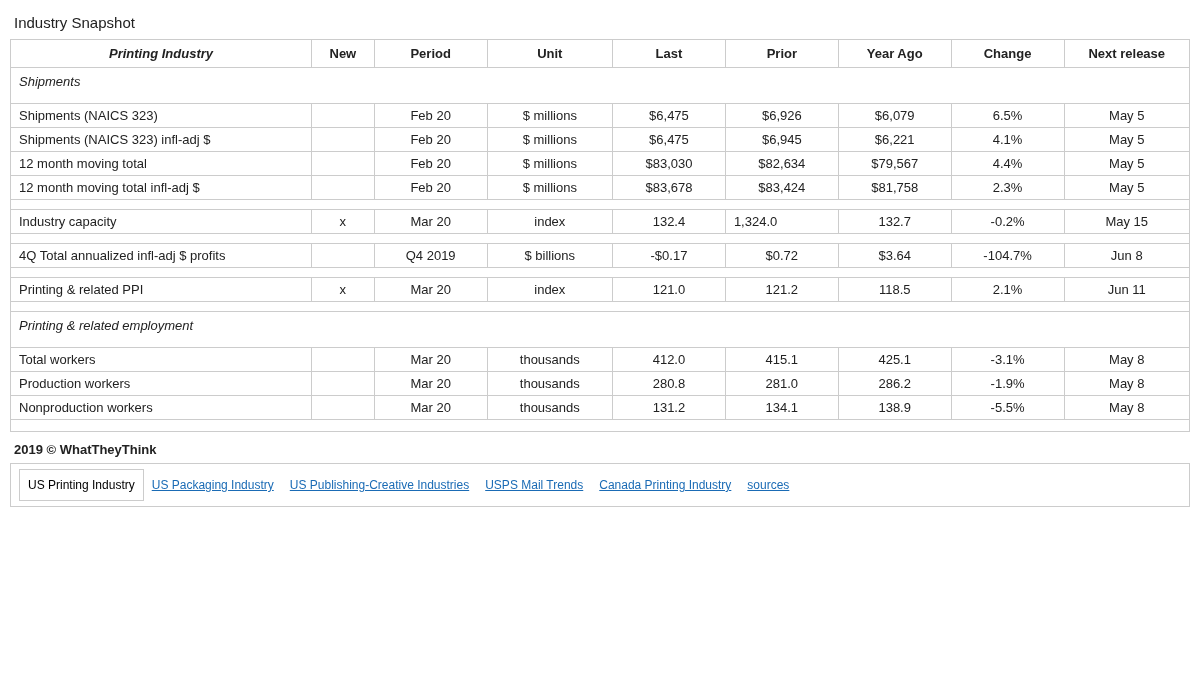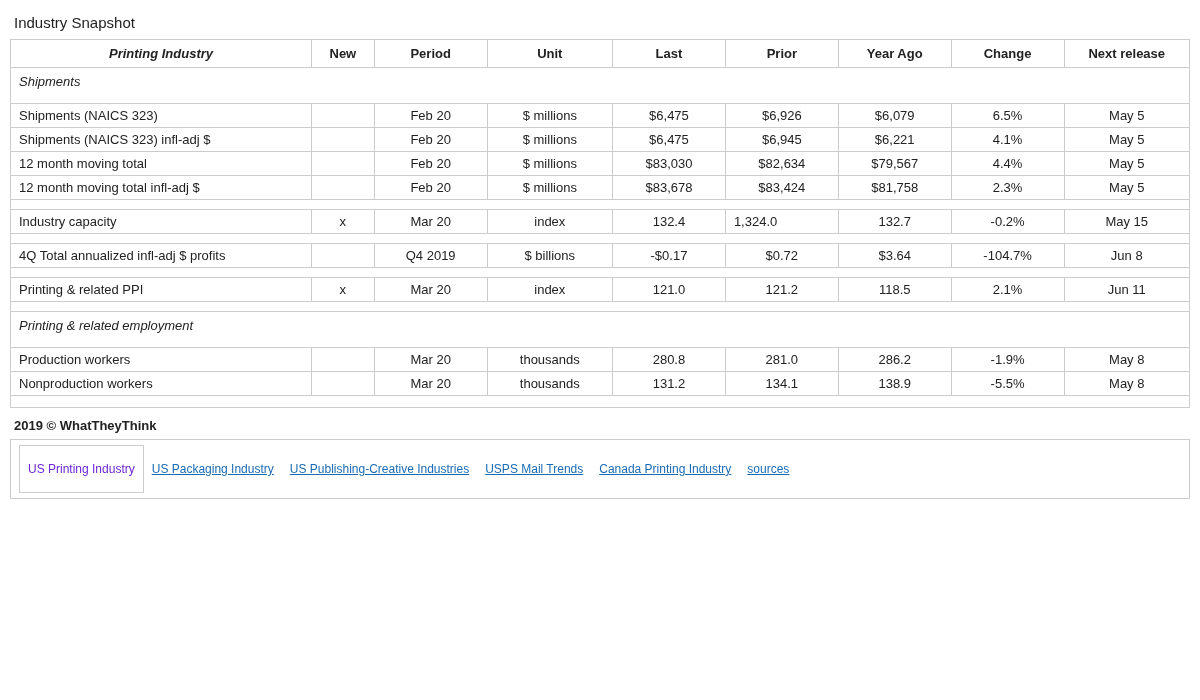--- a/index.html
+++ b/index.html
@@ -222,20 +222,31 @@
       <td class="col-change" style="text-align:center;">2.1%</td>
       <td class="col-nextrel" style="text-align:center;">Jun 11</td>
     </tr>
         <tr class="spacer-row">
           <td colspan="9" style="height:10px;border-left:1px solid #ccc;border-right:1px solid #ccc;border-top:none;border-bottom:none;"></td>
         </tr>
         <tr class="section-header">
           <td class="col-name" colspan="9" style="font-style:italic;">Printing &amp; related employment</td>
         </tr>
         <tr class="data-row">
+      <td class="col-name">Total workers</td>
+      <td class="col-new" style="text-align:center;"></td>
+      <td class="col-period" style="text-align:center;">Mar 20</td>
+      <td class="col-unit" style="text-align:center;">thousands</td>
+      <td class="col-last" style="text-align:center;">412.0</td>
+      <td class="col-prior" style="text-align:center;">415.1</td>
+      <td class="col-yearago" style="text-align:center;">425.1</td>
+      <td class="col-change" style="text-align:center;">-3.1%</td>
+      <td class="col-nextrel" style="text-align:center;">May 8</td>
+    </tr>
+        <tr class="data-row">
       <td class="col-name">Production workers</td>
       <td class="col-new" style="text-align:center;"></td>
       <td class="col-period" style="text-align:center;">Mar 20</td>
       <td class="col-unit" style="text-align:center;">thousands</td>
       <td class="col-last" style="text-align:center;">280.8</td>
       <td class="col-prior" style="text-align:center;">281.0</td>
       <td class="col-yearago" style="text-align:center;">286.2</td>
       <td class="col-change" style="text-align:center;">-1.9%</td>
       <td class="col-nextrel" style="text-align:center;">May 8</td>
     </tr>
@@ -252,20 +263,20 @@
     </tr>
         <tr>
           <td colspan="9" style="height:12px;border-left:1px solid #ccc;border-right:1px solid #ccc;border-top:none;border-bottom:none;"></td>
         </tr>
       </tbody>
   </table>
 
   <div class="footer-copyright">2019 © WhatTheyThink</div>
 
   <div class="footer-nav" id="footer-nav">
-  <span class="footer-nav-item active" style="color: #6d28d9; text-decoration: none; border: 1px solid rgb(204, 204, 204); padding: 16px 8px;">US Printing Industry</span>
+  <span class="footer-nav-item active" style="color: #000000; text-decoration: none; border: 1px solid rgb(204, 204, 204); padding: 8px 8px;">US Printing Industry</span>
       <span class="footer-nav-item">US Packaging Industry</span>
       <span class="footer-nav-item">US Publishing-Creative Industries</span>
       <span class="footer-nav-item">USPS Mail Trends</span>
       <span class="footer-nav-item">Canada Printing Industry</span>
       <span class="footer-nav-item">sources</span>
     </div>
 </div>
 
 </body></html>

